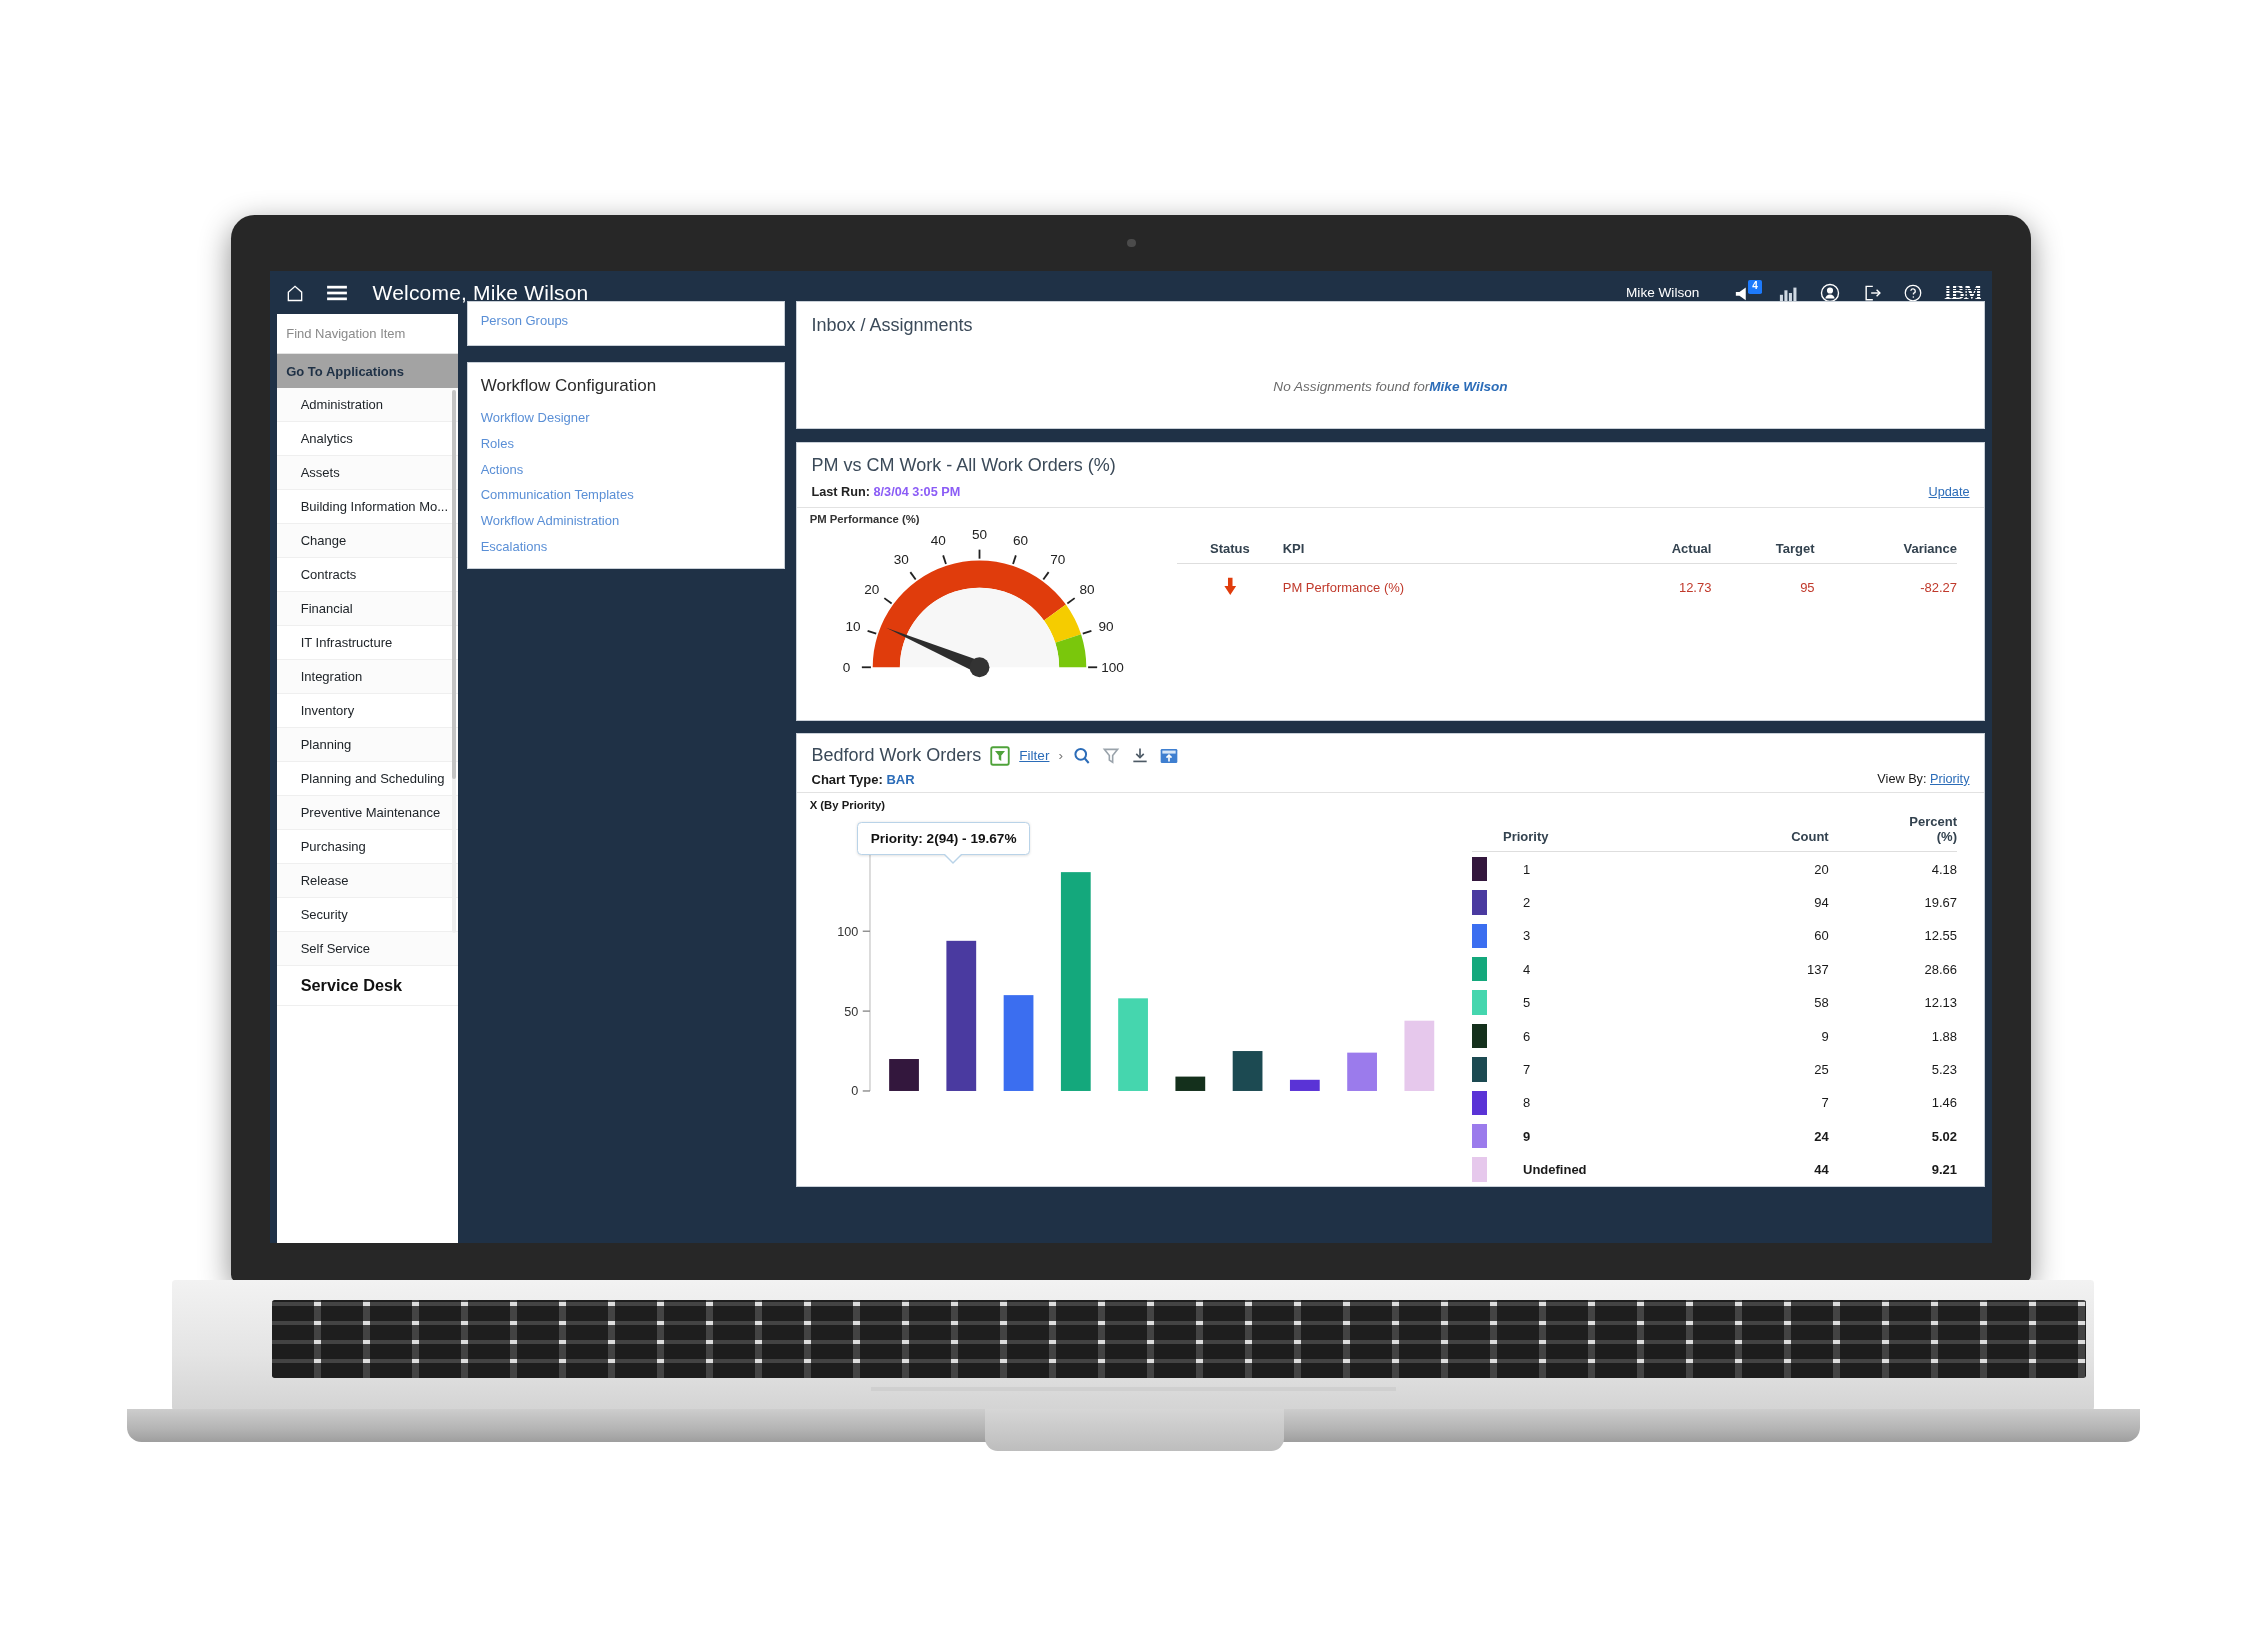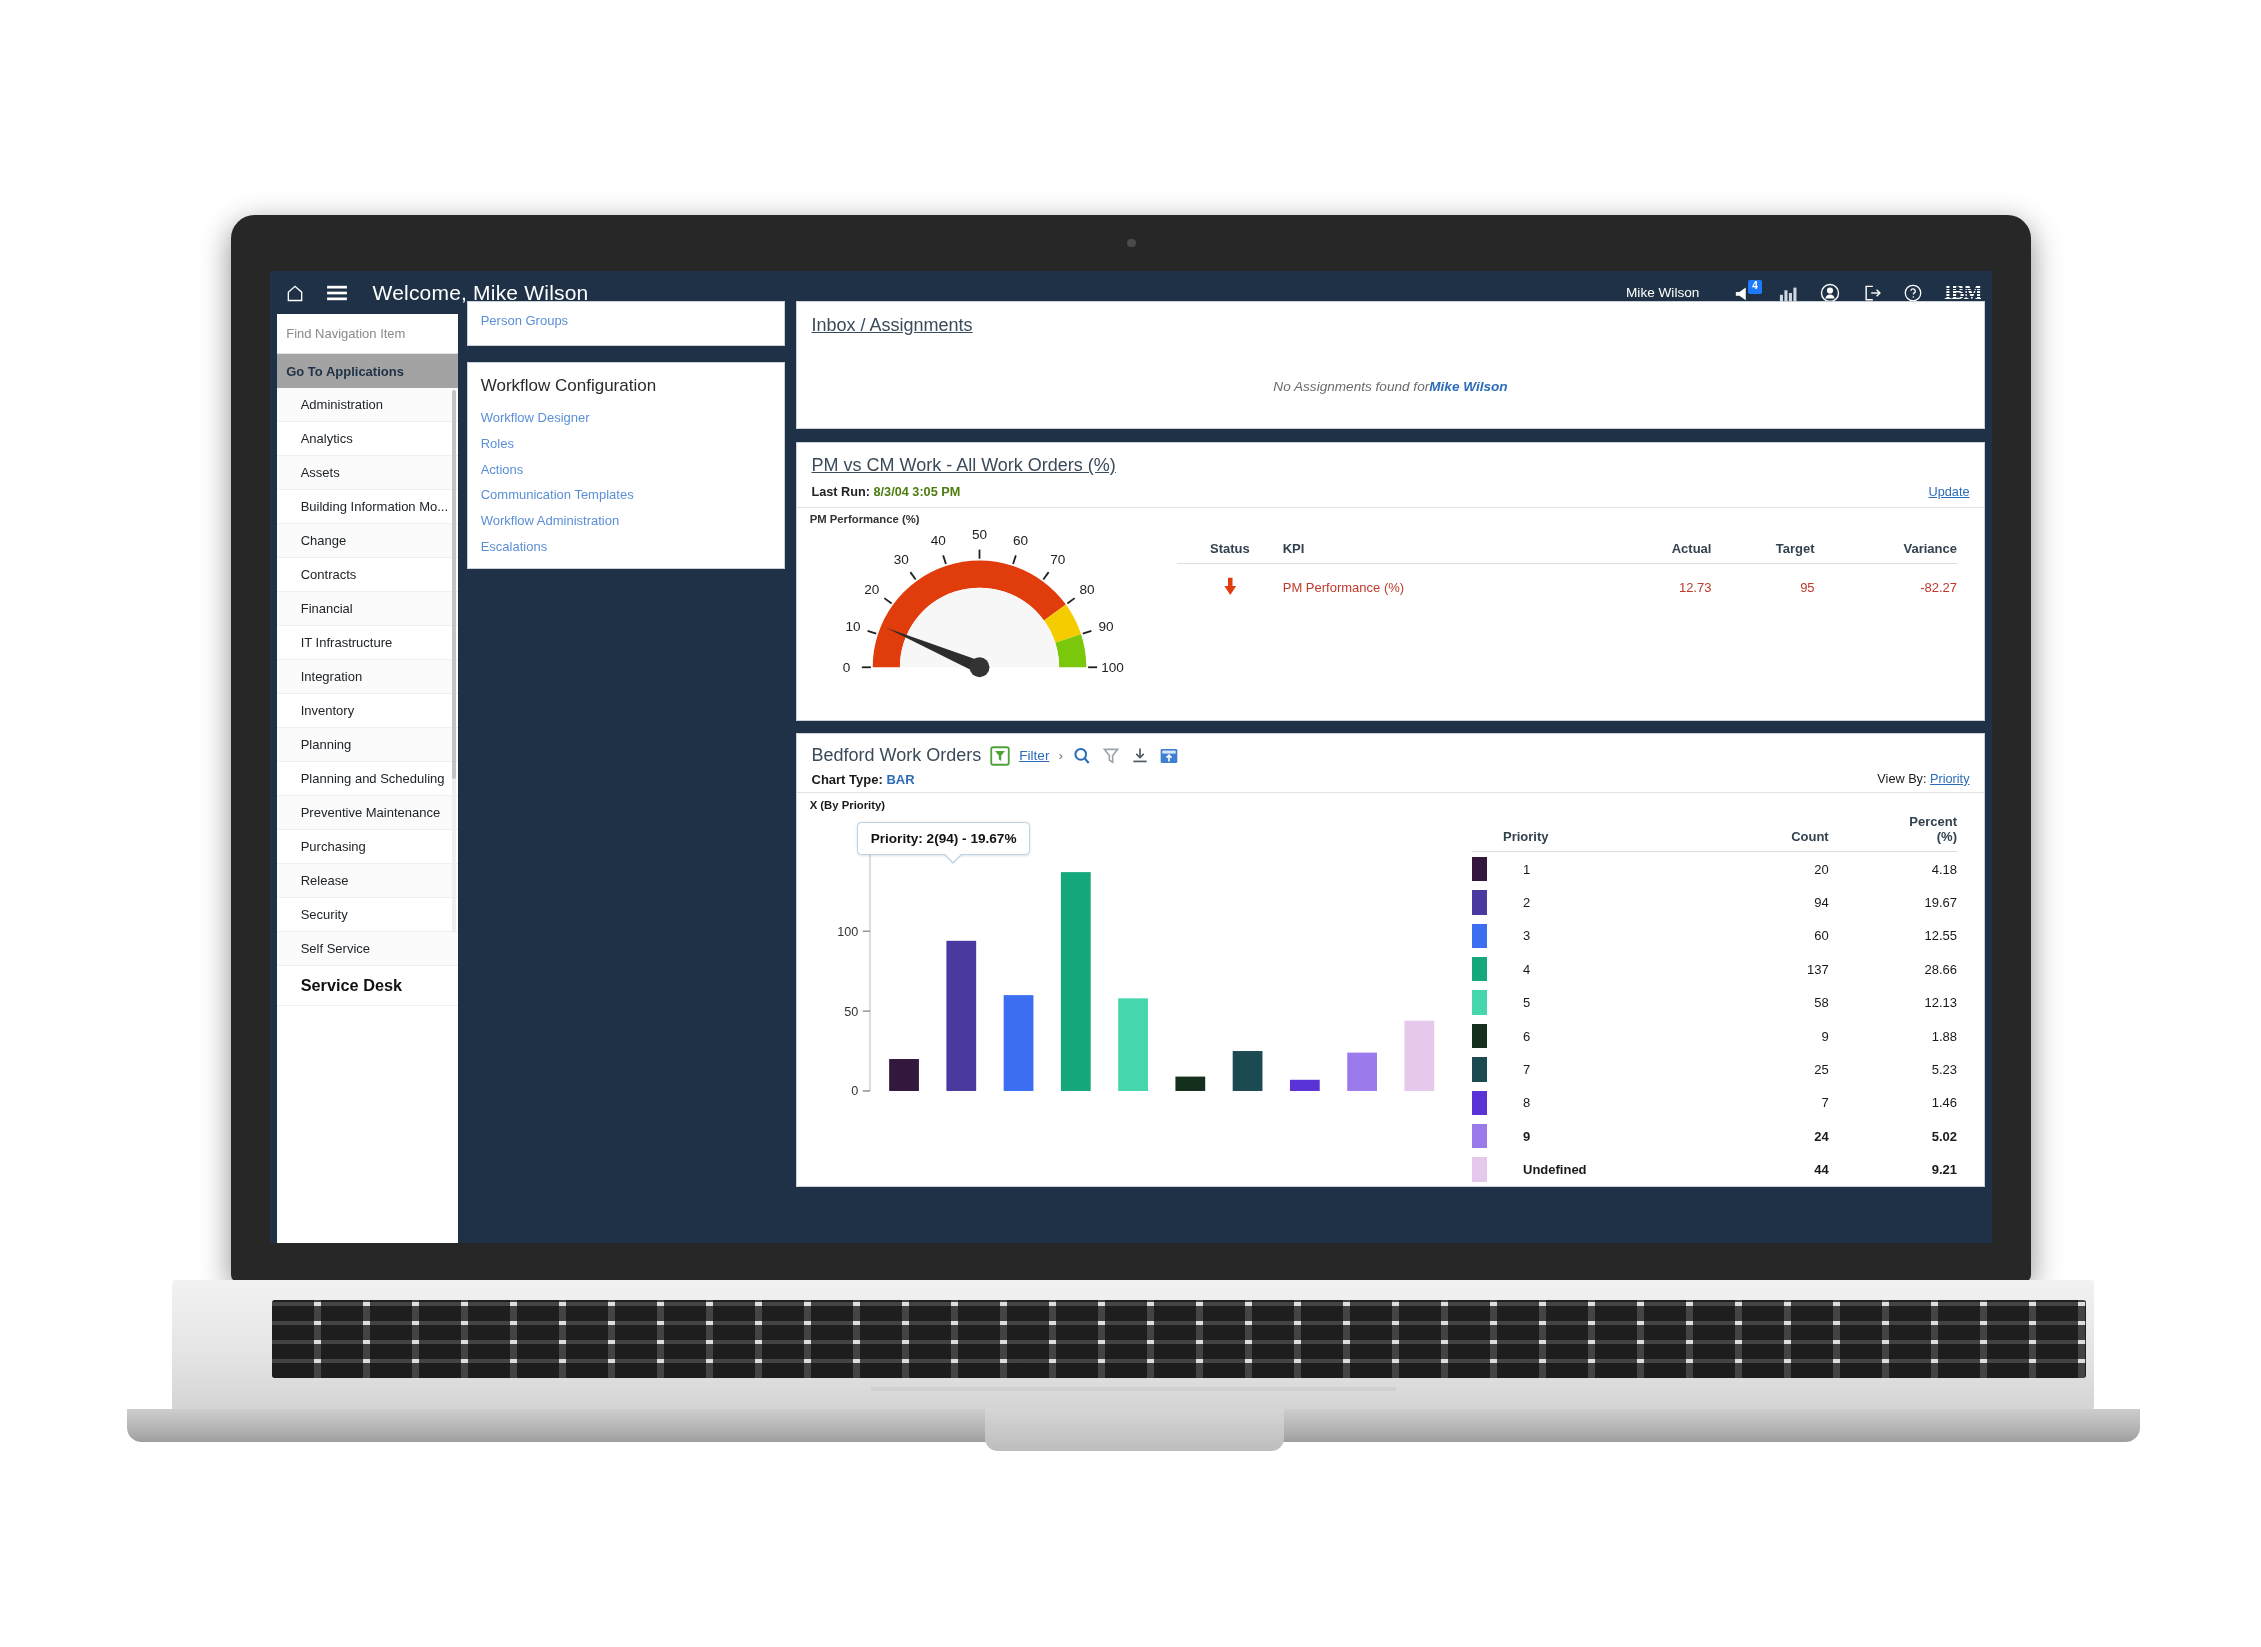--- a/index.html
+++ b/index.html
@@ -179,35 +179,35 @@
   }
 
   
   #right-col {
     position: absolute; left: 526px; top: -12.7px; width: 1189px;
   }
   .rpanel {
     background: #fff; border: 0.9px solid #c9d0d8; margin-bottom: 12.7px;
   }
   .rpanel-title {
-    font-size: 18px; color: #3b4a59; padding: 12.7px 0 9px 14.5px; text-decoration: underline;
+    font-size: 18px; color: #3b4a59; padding: 12.7px 0 9px 14.5px;
   }
   #inbox-body {
     height: 83px; display: flex; align-items: center; justify-content: center;
     font-size: 13.6px; color: #6b6b6b; font-style: italic;
   }
   #inbox-body a { color: #2b6cb8; font-style: italic; text-decoration: none; font-weight: bold;}
 
   
   #kpi-subrow {
     display: flex; align-items: center; justify-content: space-between;
     padding: 0 14.5px 7.2px 14.5px; border-bottom: 0.9px solid #e2e2e2;
   }
   #kpi-lastrun { font-size: 12.7px; color: #222; font-weight: bold; }
-  #kpi-lastrun span { color: #4d7c0f; font-weight: bold; }
+  #kpi-lastrun span { color: #8b5cf6; font-weight: bold; }
   #kpi-update { font-size: 12.7px; color: #2b6cb8; text-decoration: underline; cursor: pointer; }
   #kpi-axis-label { font-size: 11.3px; color: #333; padding: 5.4px 0 0 12.7px; font-weight: bold; }
   #kpi-main { display: flex; align-items: flex-start; }
   #gauge-wrap { width: 380px; padding: 1.8px 0 9px 33px; }
   #kpi-table { flex: 1; padding: 16.3px 27px 9px 0; }
   #kpi-table table { width: 100%; border-collapse: collapse; }
   #kpi-table th {
     font-size: 13px; color: #33424f; font-weight: bold;
     padding: 0 0 6.3px 0; border-bottom: 0.9px solid #dedede;
   }

